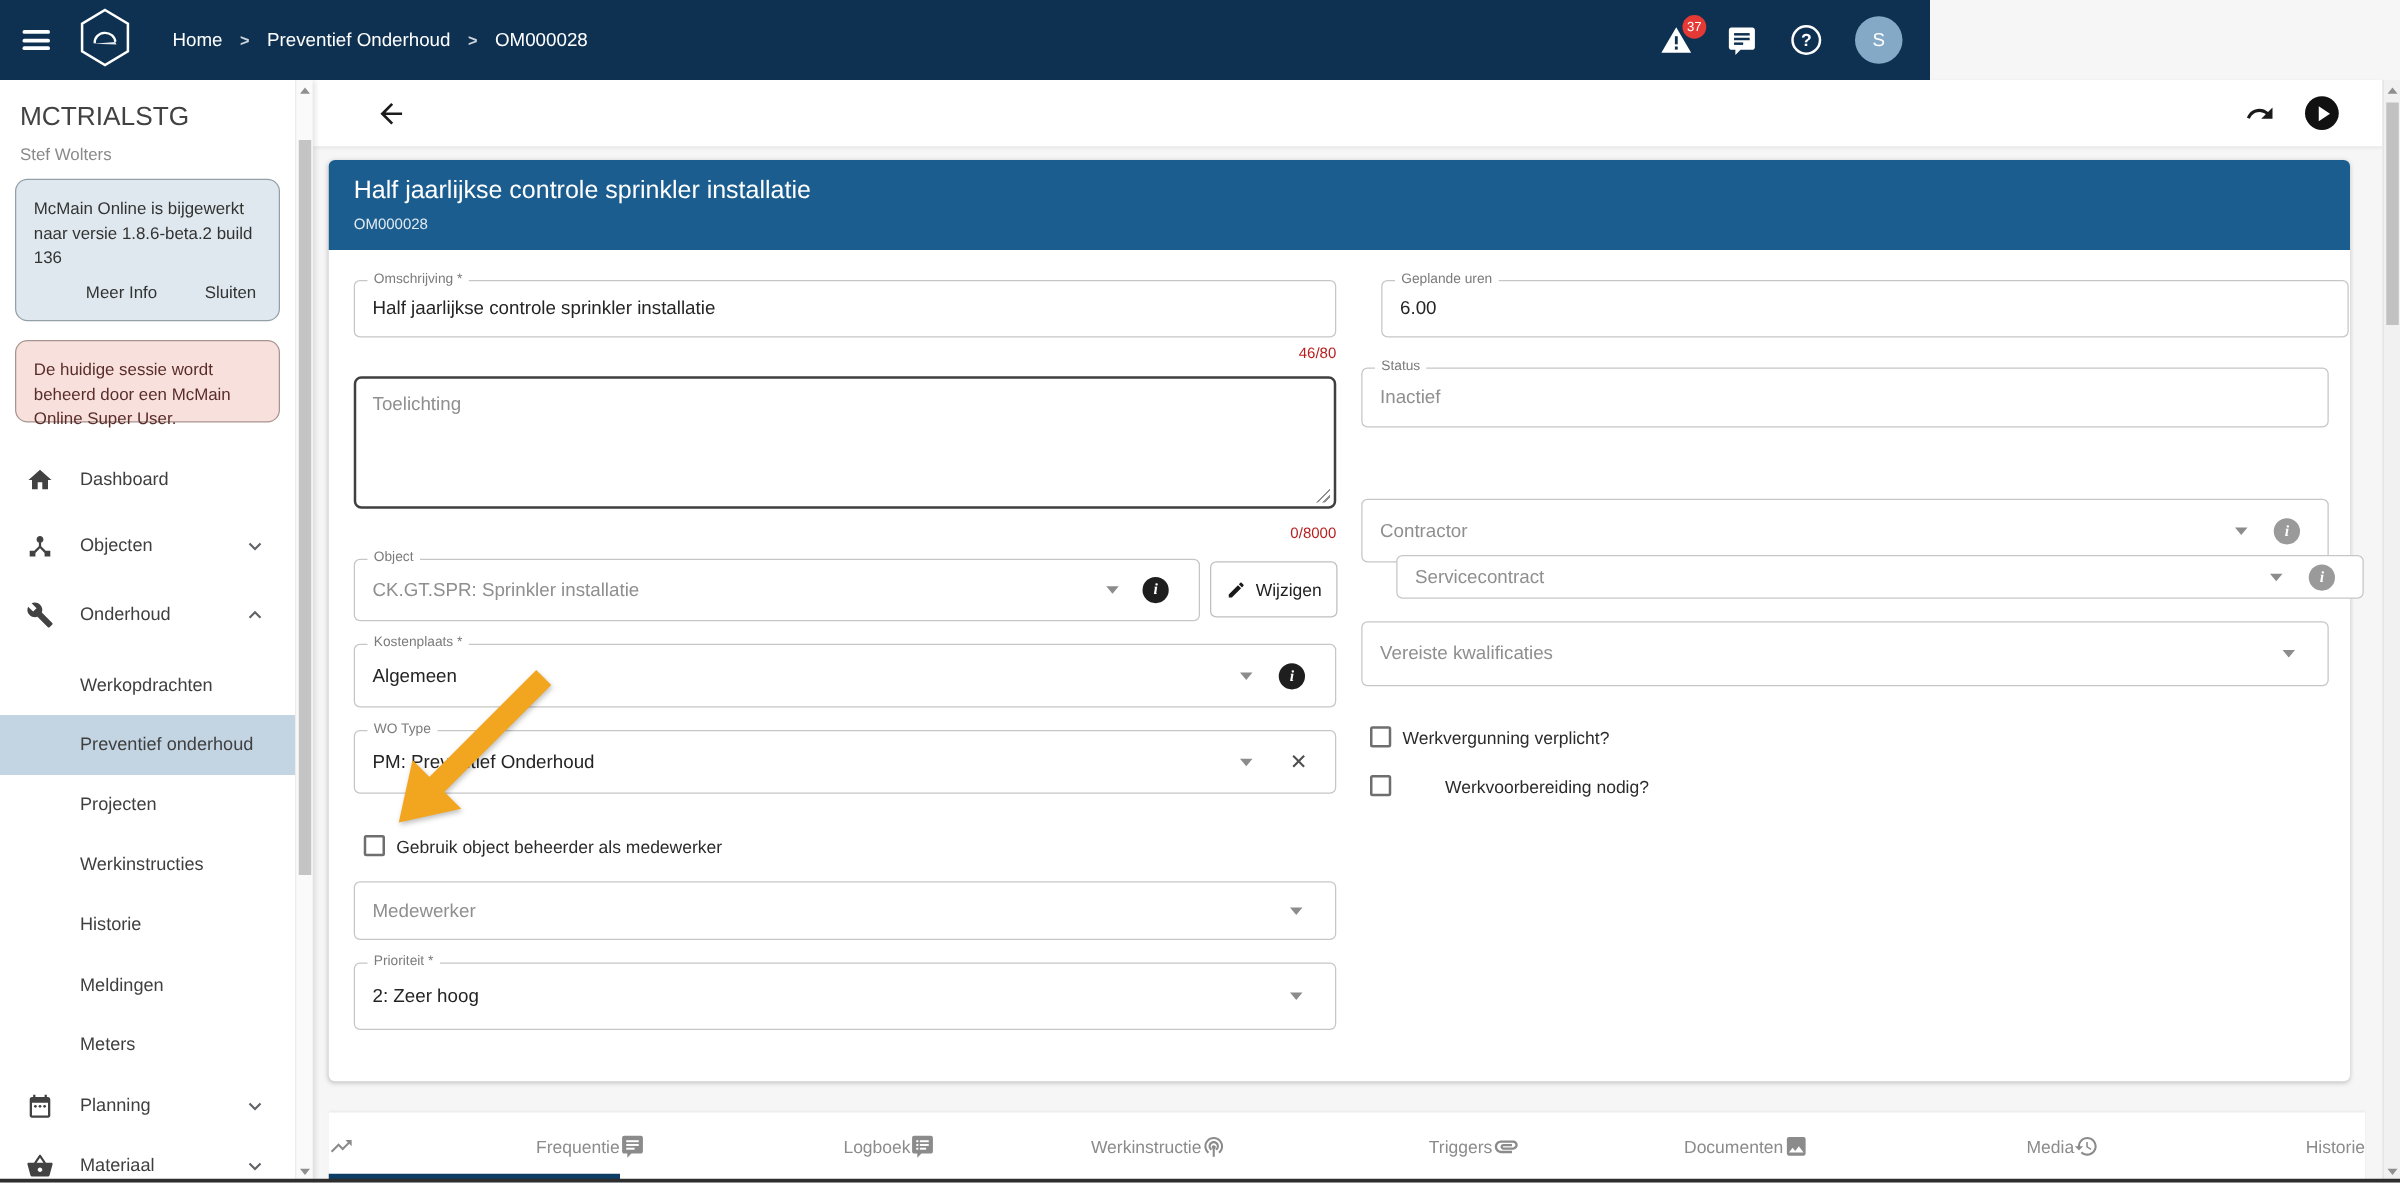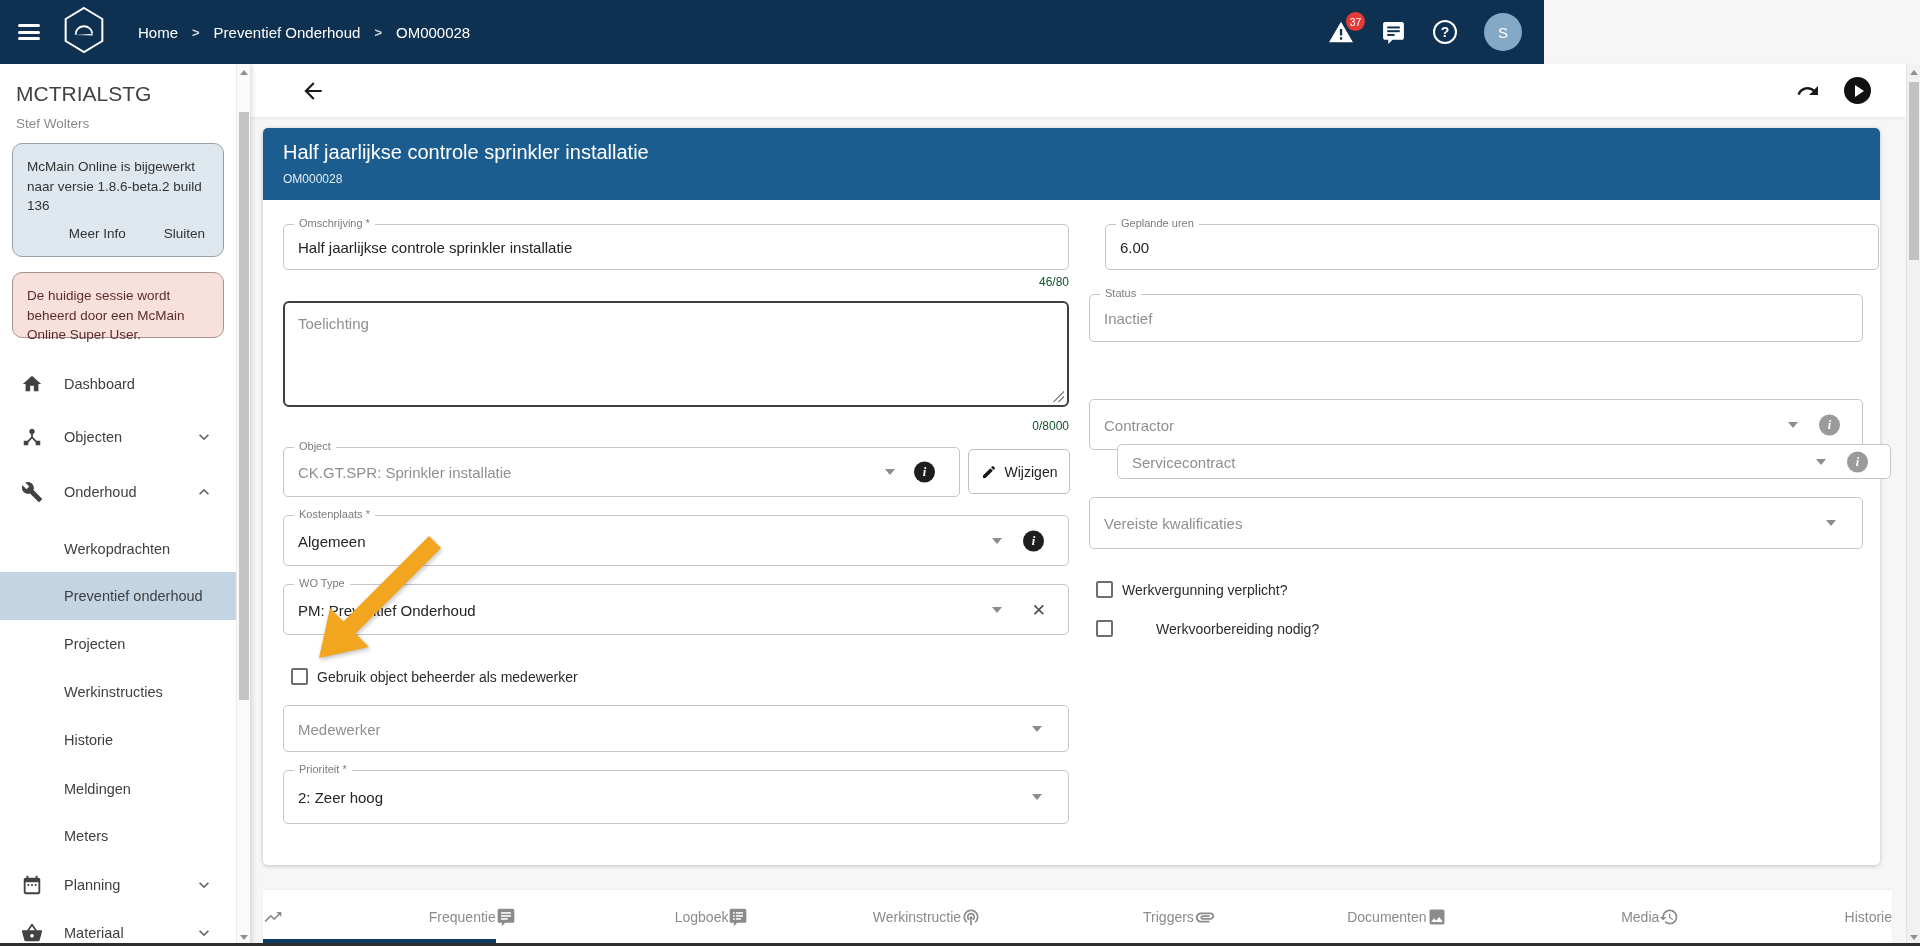--- a/index.html
+++ b/index.html
@@ -53,21 +53,21 @@
   .banner .bcode { position:absolute; left:20px; top:44px; font-size:12px; color:#e3ebf2; }
 
   .field { position:absolute; background:#fff; border:1px solid #c6c6c6; border-radius:5px; }
   .field .flabel { position:absolute; top:-8px; left:10px; background:#fff; padding:0 5px; font-size:11px; color:#7b7b7b; white-space:nowrap; }
   .field .fvalue { position:absolute; left:14px; top:50%; transform:translateY(-50%); font-size:15px; color:#242424; white-space:nowrap; }
   .field.ghost .fvalue { color:#8f8f8f; }
   .caret { position:absolute; top:50%; margin-top:-3px; width:0; height:0; border-left:5.5px solid transparent; border-right:5.5px solid transparent; border-top:6px solid #8c8c8c; cursor:pointer; }
   .idot { position:absolute; top:50%; transform:translateY(-50%); width:21px; height:21px; border-radius:50%; background:#1e1e1e; color:#fff; font-size:12.5px; font-weight:700; font-style:italic; font-family:"Liberation Serif",serif; display:flex; align-items:center; justify-content:center; cursor:pointer; }
   .idot.gray { background:#9a9a9a; }
   .xclear { position:absolute; top:50%; transform:translateY(-50%); font-size:17px; color:#4f4f4f; cursor:pointer; line-height:1; }
-  .counter { position:absolute; font-size:12px; color:#14532d; text-align:right; }
+  .counter { position:absolute; font-size:12px; color:#b91c1c; text-align:right; }
   .txtarea { position:absolute; border:2px solid #3f3f3f; border-radius:6px; background:#fff; }
   .txtarea .ph { position:absolute; left:13px; top:12px; font-size:15px; color:#8f8f8f; }
   .rhandle { position:absolute; right:3px; bottom:3px; width:12px; height:12px;
     background:linear-gradient(135deg, transparent 52%, #8f8f8f 52% 60%, transparent 60% 74%, #8f8f8f 74% 82%, transparent 82%); }
   .cb { display:inline-block; width:17px; height:17px; border:2px solid #6e6e6e; border-radius:2px; background:#fff; cursor:pointer; flex:none; }
   .cbrow { position:absolute; display:flex; align-items:center; gap:9px; font-size:14px; color:#2b2b2b; }
   .editbtn { position:absolute; display:flex; align-items:center; justify-content:center; gap:8px; border:1px solid #bfbfbf; border-radius:5px; background:#fff; font-size:14px; color:#1f1f1f; cursor:pointer; }
 
   .tabbar { position:absolute; left:13px; top:826px; width:1629px; height:54px; background:#fff; display:flex; box-shadow:0 -1px 2px rgba(0,0,0,.05); }
   .tab { flex:1; position:relative; display:flex; align-items:center; justify-content:space-between; gap:10px; color:#8b8b8b; font-size:14px; cursor:pointer; }

